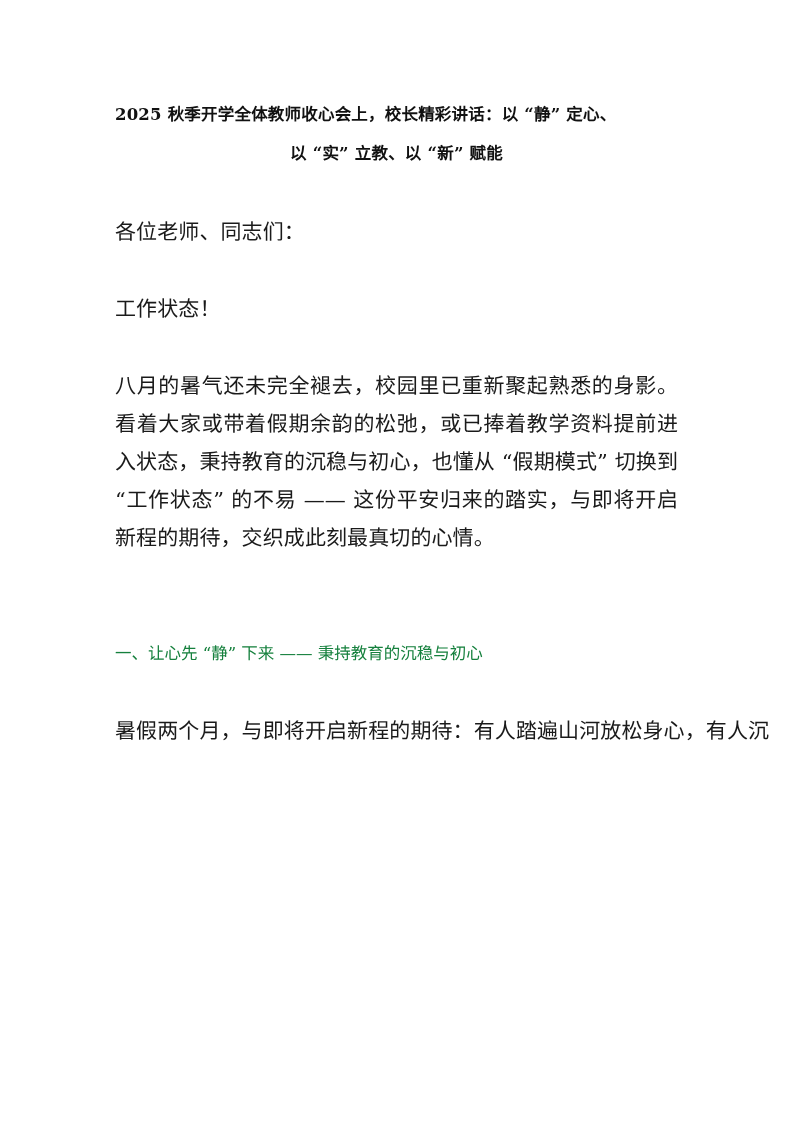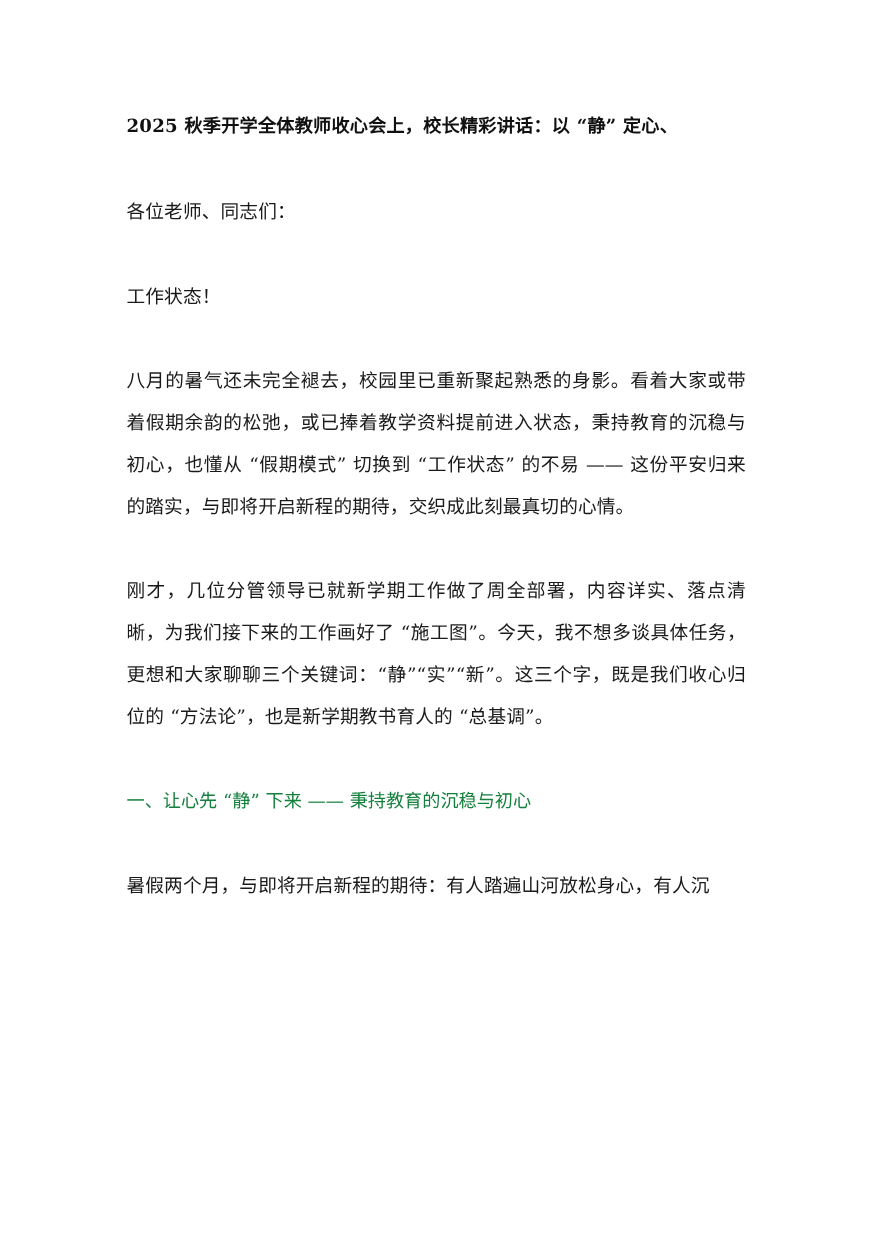--- a/index.html
+++ b/index.html
@@ -42,21 +42,21 @@
   .doc-title .tline {
     display: block;
     white-space: nowrap;
   }
   .doc-title .tline-1 {
     text-align: left;
   }
 
   
   .block {
-    font-size: 17px;
+    font-size: 21px;
     font-weight: normal;
     color: #1a1a1a;
     line-height: 38px;
     text-align: justify;
     text-justify: inter-character;
     margin: 0;
     padding: 0;
     letter-spacing: 0.1px;
   }
 
@@ -78,37 +78,37 @@
   }
 </style>
 </head>
 <body>
 
 <div class="page">
   <div class="content">
 
     <h1 class="doc-title">
       <span class="tline tline-1">2025 秋季开学全体教师收心会上，校长精彩讲话：以 “静” 定心、</span>
+      <span class="tline tline-2">以 “实” 立教、以 “新” 赋能</span>
     </h1>
 
     <div class="gap-lg"></div>
 
     <p class="block nowrap-line">各位老师、同志们：</p>
 
     <div class="gap-md"></div>
 
     <p class="block nowrap-line">工作状态！</p>
 
     <div class="gap-md"></div>
 
     <p class="block">八月的暑气还未完全褪去，校园里已重新聚起熟悉的身影。看着大家或带着假期余韵的松弛，或已捧着教学资料提前进入状态，秉持教育的沉稳与初心，也懂从 “假期模式” 切换到 “工作状态” 的不易 —— 这份平安归来的踏实，与即将开启新程的期待，交织成此刻最真切的心情。</p>
 
     <div class="gap-md"></div>
 
-    <p class="block">刚才，几位分管领导已就新学期工作做了周全部署，内容详实、落点清晰，为我们接下来的工作画好了 “施工图”。今天，我不想多谈具体任务，更想和大家聊聊三个关键词：“静”“实”“新”。这三个字，既是我们收心归位的 “方法论”，也是新学期教书育人的 “总基调”。</p>
 
     <div class="gap-md"></div>
 
     <p class="heading-line">一、让心先 “静” 下来 —— 秉持教育的沉稳与初心</p>
 
     <div class="gap-md"></div>
 
     <p class="block nowrap-line">暑假两个月，与即将开启新程的期待：有人踏遍山河放松身心，有人沉</p>
 
   </div>

